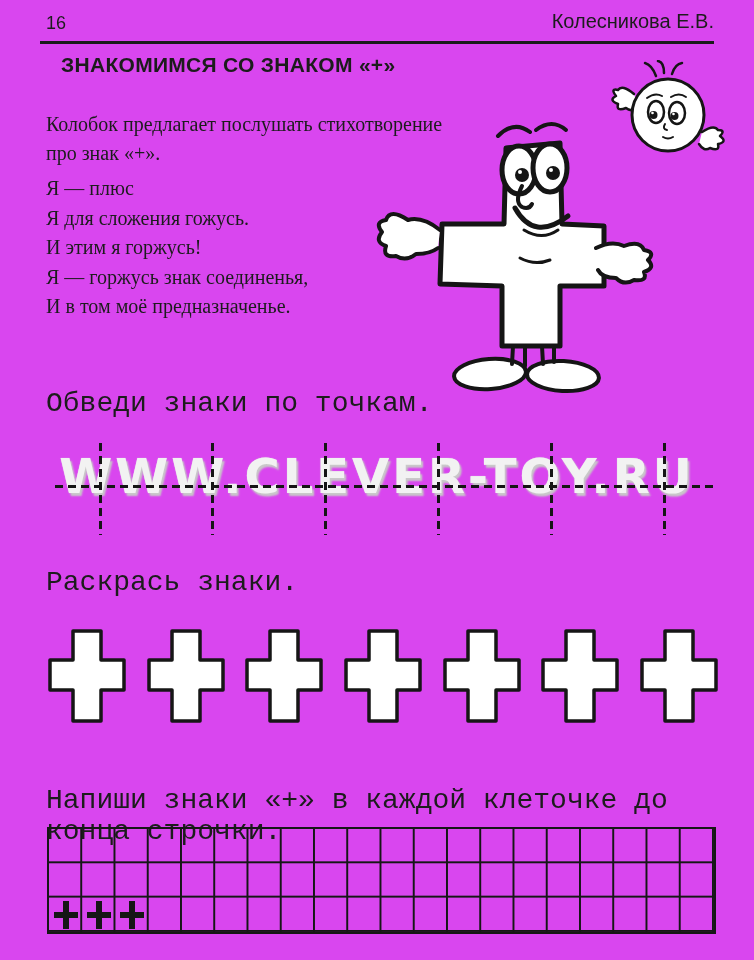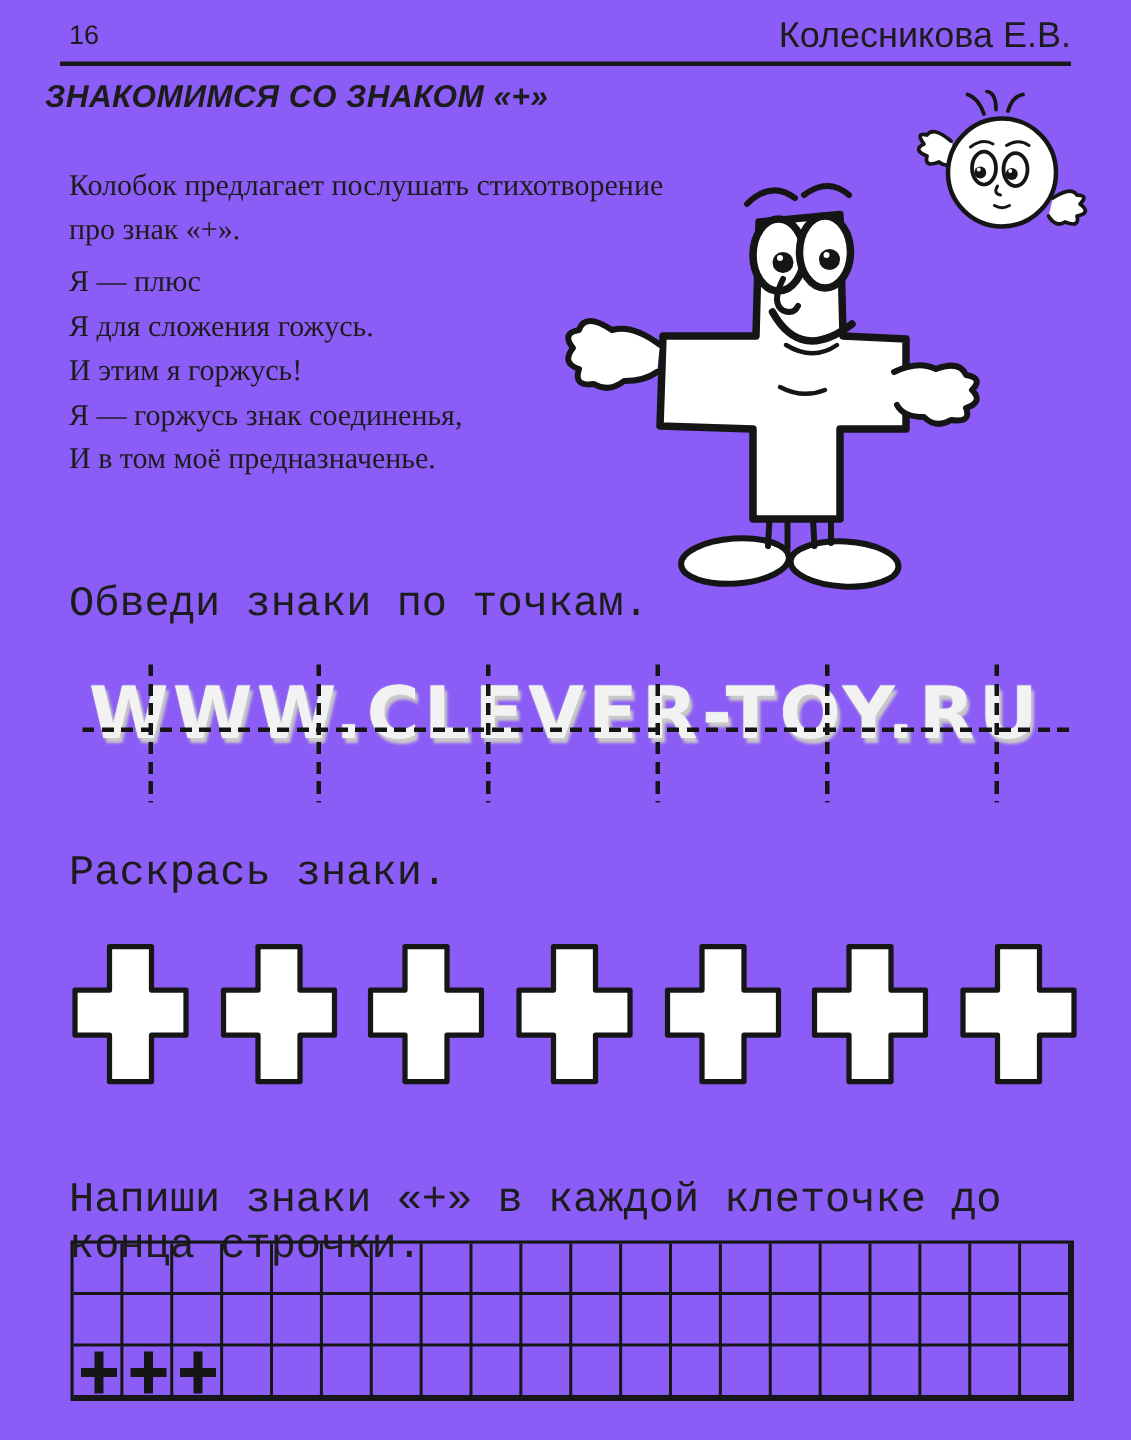--- a/index.html
+++ b/index.html
@@ -1,23 +1,23 @@
 <!DOCTYPE html>
 <html><head>
 <meta charset="utf-8">
 <style>
   html,body{margin:0;padding:0;background:#fff;}
-  .page{position:relative;width:754px;height:960px;background:#8b5cf6;overflow:hidden;
+  .page{position:relative;width:754px;height:960px;background:#d946ef;overflow:hidden;
         font-family:"Liberation Serif", serif;color:#1c1c1c;}
   .sans{font-family:"Liberation Sans", sans-serif;}
   
   .page-num{position:absolute;left:46px;top:13px;font-size:18px;}
-  .author{position:absolute;right:40px;top:10px;font-size:24px;margin-left:19px;}
+  .author{position:absolute;right:40px;top:10px;font-size:20px;margin-left:19px;}
   .header-rule{position:absolute;left:40px;right:40px;top:41px;height:3px;background:#1a1a1a;}
-  .title{position:absolute;left:30px;top:53px;font-size:21px;font-weight:bold;letter-spacing:.3px;font-style:italic;}
+  .title{position:absolute;left:61px;top:53px;font-size:21px;font-weight:bold;letter-spacing:.3px;}
   
   .intro{position:absolute;left:46px;top:110px;font-size:20px;line-height:29px;width:430px;}
   .poem{position:absolute;left:46px;top:174px;font-size:20px;line-height:29.5px;width:360px;}
   .task-label{position:absolute;left:46px;font-size:28px;font-family:Liberation Mono, monospace;}
   .label-trace{top:388px;}
   .label-color{top:567px;}
   .label-write{top:785px;}
   
   .trace-row{position:absolute;left:0;top:440px;width:663px;height:100px;}
   .watermark{position:absolute;left:40px;top:8px;width:674px;text-align:center;

